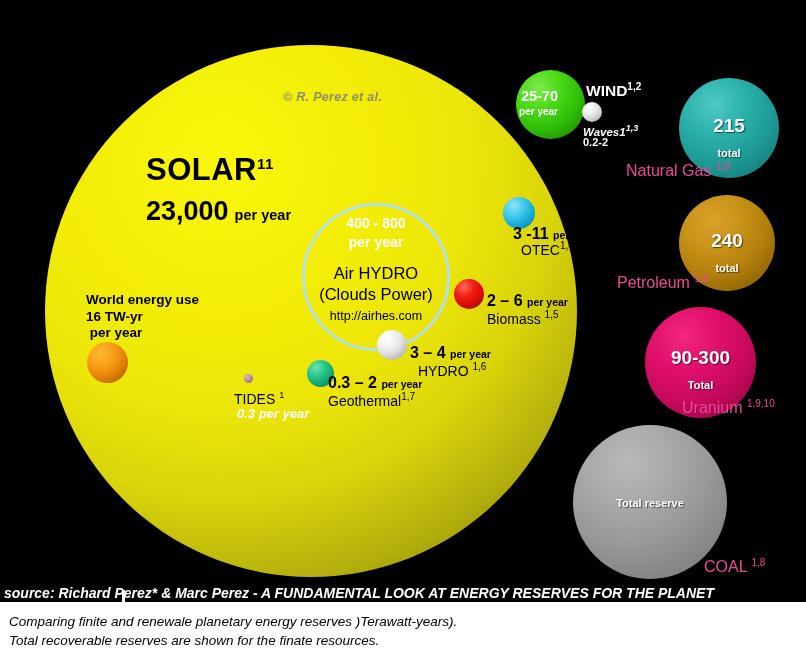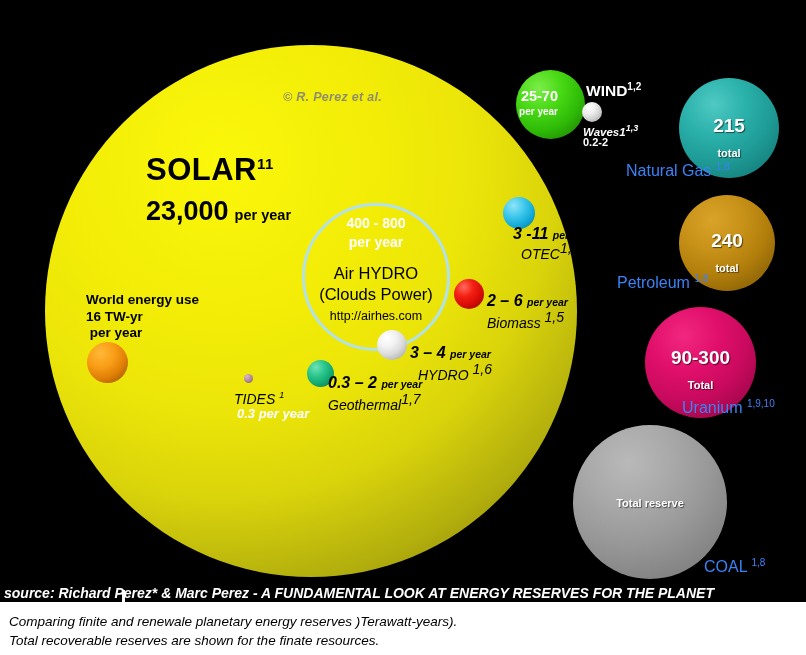--- a/index.html
+++ b/index.html
@@ -136,29 +136,28 @@
     width: 148px;
     text-align: center;
     font-size: 12.5px;
     color: #000;
   }
   
   .ren-label {
     position: absolute;
     color: #000;
     white-space: nowrap;
-    font-style: italic;
   }
   .ren-val {
     font-size: 16px;
     font-weight: bold;
   }
   .ren-val .unit { font-size: 10.5px; }
   .ren-name { font-size: 14px; }
-  .ren-name sup { font-size: 14px; }
+  .ren-name sup { font-size: 10px; }
 
   
   #otec-sphere {
     left: 503px; top: 197px;
     width: 32px; height: 32px;
     background: radial-gradient(circle at 33% 27%,
                 #8fe4f7 0%, #3fc8ec 35%, #11a9d6 65%, #0b7fa3 90%, #075f7c 100%);
   }
   #otec-val { left: 513px; top: 225px; }
   #otec-name { left: 521px; top: 240px; }
@@ -259,21 +258,21 @@
   .res-inner {
     position: absolute;
     text-align: center;
     color: #ffffff;
     text-shadow: 1px 1px 1px rgba(0,0,0,.55);
   }
   .res-inner .amount { font-size: 19px; font-weight: bold; display: block; }
   .res-inner .sub { font-size: 11px; font-weight: bold; display: block; margin-top: 10px; }
   .res-name {
     position: absolute;
-    color: #3b82f6;
+    color: #ec4899;
     font-size: 16px;
     white-space: nowrap;
   }
   .res-name sup { font-size: 10px; }
 
   #gas-sphere {
     left: 679px; top: 78px;
     width: 100px; height: 100px;
     background: radial-gradient(circle at 35% 26%,
                 #4fc9c3 0%, #2bb1ab 32%, #1f9c97 58%, #15807c 84%, #0e6460 100%);

